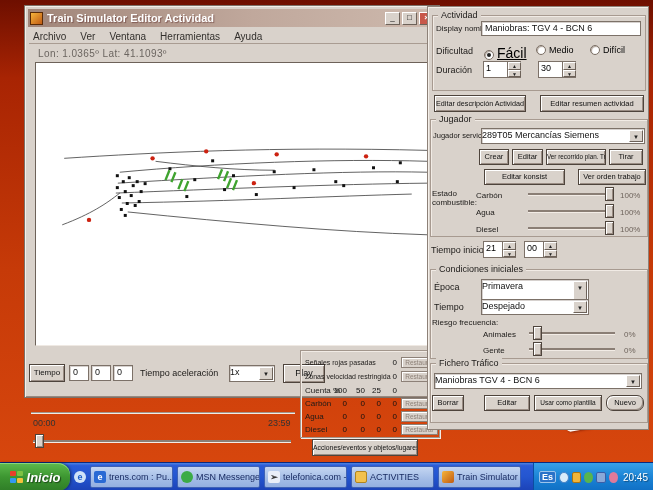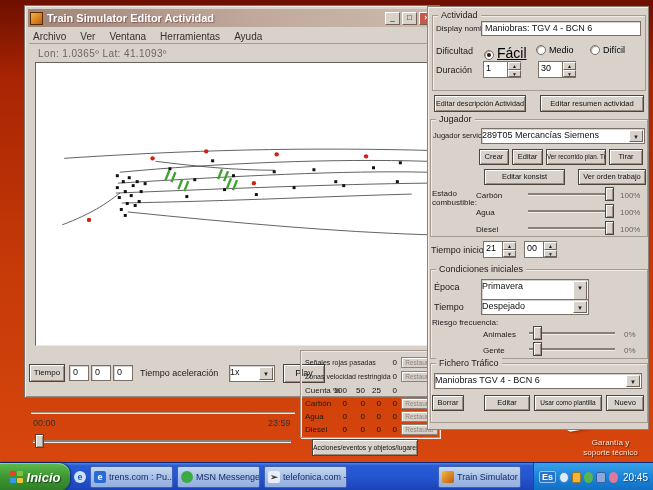--- a/index.html
+++ b/index.html
@@ -122,24 +122,20 @@
     font-size:8px; color:#f3e4d4; line-height:10px; text-shadow:1px 1px 1px rgba(60,0,0,.7); }
   .desktop-pill { position:absolute; left:566px; top:421px; width:28px; height:9px; background:#fdfaf6;
     border-radius:5px; transform:rotate(-10deg); box-shadow:1px 1px 2px rgba(80,10,0,.4); }
 </style>
 </head>
 <body>
 
 <div id="screen">
 
   <div class="desktop-pill"></div>
-  <div class="desktop-text">
-    <div>Garantía y</div>
-    <div>soporte técnico</div>
-  </div>
 
   <div id="main-window">
     <div class="titlebar">
       <span class="win-ico"></span>
       <span class="title-text">Train Simulator Editor Actividad</span>
       <span class="tb-btn">_</span>
       <span class="tb-btn">□</span>
       <span class="tb-btn tb-close">×</span>
     </div>
     <div class="menubar">
@@ -372,21 +368,21 @@
 
     <div class="group" style="left:2px;top:356px;width:218px;height:60px;"></div>
     <span class="group-label" style="left:8px;top:351px;">Fichero Tráfico</span>
     <div class="combo abs" style="left:6px;top:366px;width:208px;height:16px;">
       <span>Maniobras TGV 4 - BCN 6</span>
       <span class="combo-btn">▼</span>
     </div>
     <div class="btn3d abs" style="left:4px;top:388px;width:32px;height:16px;line-height:14px;font-size:7.5px;">Borrar</div>
     <div class="btn3d abs" style="left:56px;top:388px;width:46px;height:16px;line-height:14px;font-size:7.5px;">Editar</div>
     <div class="btn3d abs" style="left:106px;top:388px;width:68px;height:16px;line-height:14px;font-size:6.5px;">Usar como plantilla</div>
-    <div class="btn3d abs" style="left:178px;top:388px;width:38px;height:16px;line-height:14px;font-size:7.5px;">Nuevo</div>
+    <div class="btn3d abs" style="left:178px;top:388px;width:38px;height:16px;line-height:14px;font-size:7.5px;border-radius:7px;">Nuevo</div>
   </div>
 
   <div id="taskbar">
     <div id="start-btn">
       <span class="xp-flag">
         <span style="background:#e8402a"></span>
           <span style="background:#7ec242"></span>
         <span style="background:#339af0"></span>
           <span style="background:#f5c23c"></span>
       </span>
@@ -398,20 +394,24 @@
       <span>trens.com : Pu...</span>
     </div>
     <div class="task-btn" style="left:177px;">
       <span class="task-ico" style="background:#3cab46;border-radius:50%;"></span>
       <span>MSN Messenger</span>
     </div>
     <div class="task-btn" style="left:264px;">
       <span class="task-ico" style="background:#e9eef8;color:#333;">➢</span>
       <span>telefonica.com -...</span>
     </div>
+    <div class="task-btn" style="left:351px;">
+      <span class="task-ico" style="background:#f2c14e;border:1px solid #b08420;"></span>
+      <span>ACTIVITIES</span>
+    </div>
     <div class="task-btn" style="left:438px;">
       <span class="task-ico" style="background:linear-gradient(135deg,#f5b43c,#c05a12);"></span>
       <span>Train Simulator Ed</span>
     </div>
     <div id="tray">
       <span id="tray-lang">Es</span>
       <span class="tray-ico" style="background:#d8ecfa;border-radius:50%;border:1px solid #4a86c8;"></span>
       <span class="tray-ico" style="background:#f0b53a;border:1px solid #a87410;"></span>
       <span class="tray-ico" style="background:#58b44e;border-radius:50%;"></span>
       <span class="tray-ico" style="background:#8aa8d8;border:1px solid #3a5ea8;"></span>

